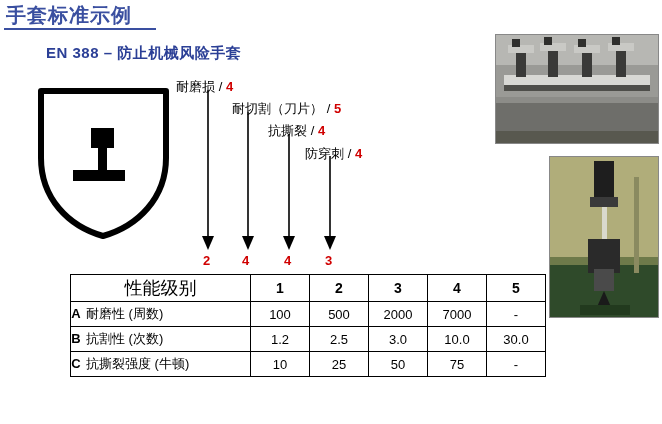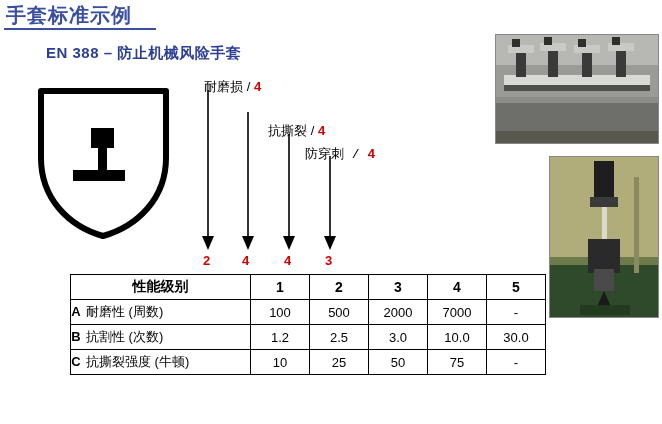--- a/index.html
+++ b/index.html
@@ -62,24 +62,24 @@
   .callout {
     position: absolute;
     font-size: 13px;
     color: #000000;
     white-space: nowrap;
   }
   .callout .num {
     color: #d00000;
     font-weight: bold;
   }
-  #callout-0 { left: 204px; top: 78px; text-align: right; }
+  #callout-0 { left: 176px; top: 78px; text-align: right; }
   #callout-1 { left: 232px; top: 100px; }
   #callout-2 { left: 268px; top: 122px; text-align: center; }
-  #callout-3 { left: 305px; top: 145px; font-family: Liberation Mono, monospace; }
+  #callout-3 { left: 305px; top: 145px; }
 
   
   #arrows {
     position: absolute;
     left: 190px;
     top: 90px;
     width: 170px;
     height: 185px;
   }
 
@@ -106,22 +106,22 @@
   #grade-table th, #grade-table td {
     border: 1px solid #000000;
     text-align: center;
     height: 22px;
     padding: 1px 2px;
     font-weight: normal;
     color: #000;
   }
   #grade-table th.hdr-label {
     width: 175px;
-    font-weight: bold;
-    font-size: 14px;
+    font-weight: normal;
+    font-size: 18px;
   }
   #grade-table th.hdr-col {
     width: 54px;
     font-weight: bold;
     font-size: 14px;
   }
   #grade-table td.rowlabel {
     text-align: left;
     padding-left: 0;
     font-size: 13px;
@@ -176,20 +176,25 @@
         <rect x="37" y="84" width="52" height="11"></rect>
         <rect x="62" y="60" width="9" height="26"></rect>
       </g>
     </svg>
   </div>
 
   <div class="callout" id="callout-0">
     <span>耐磨损</span>
     <span>/</span>
     <span class="num">4</span>
+  </div>
+  <div class="callout" id="callout-1">
+    <span>耐切割（刀片）</span>
+    <span>/</span>
+    <span class="num">5</span>
   </div>
   <div class="callout" id="callout-2">
     <span>抗撕裂</span>
     <span>/</span>
     <span class="num">4</span>
   </div>
   <div class="callout" id="callout-3">
     <span>防穿刺</span>
     <span>/</span>
     <span class="num">4</span>

